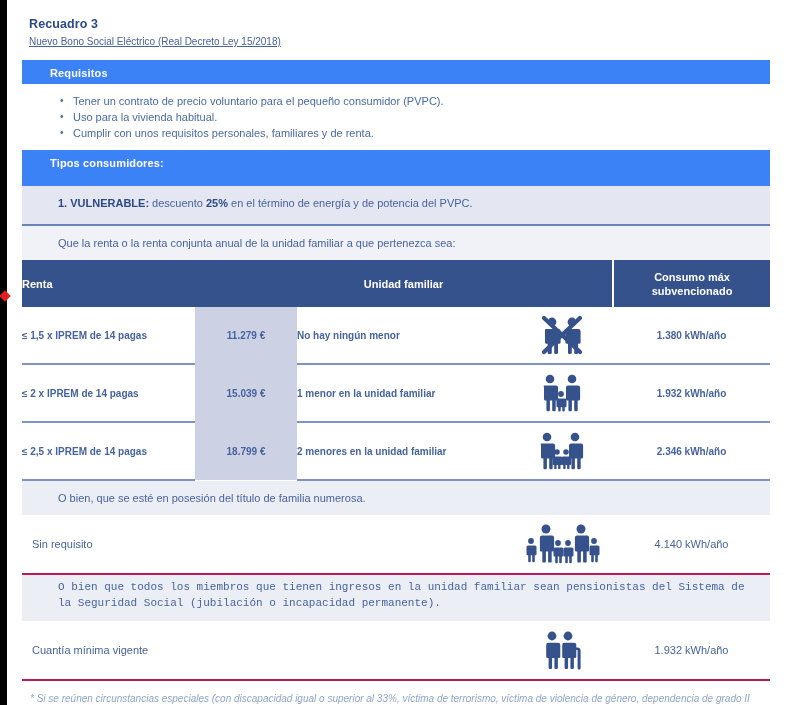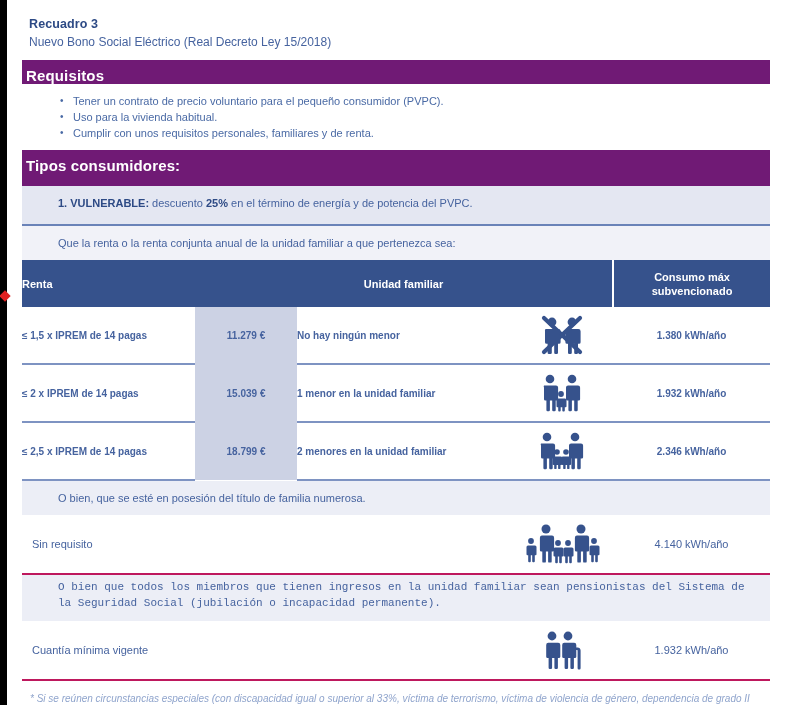--- a/index.html
+++ b/index.html
@@ -43,32 +43,33 @@
   
   .title-block { padding-top: 16px; margin-left: 7px; }
   .title-main {
     font-size: 12.5px;
     font-weight: bold;
     color: #2d4a85;
     letter-spacing: .1px;
     line-height: 16px;
   }
   .title-sub {
-    font-size: 12px;
+    font-size: 10px;
     color: #46639f;
     line-height: 18px;
     margin-top: 1px;
+    text-decoration: underline;
   }
   
   .bar {
-    background: #701a75;
+    background: #3b82f6;
     color: #ffffff;
-    font-size: 15px;
+    font-size: 11px;
     font-weight: bold;
-    padding: 7px 0 7px 4px;
+    padding: 7px 0 7px 28px;
     letter-spacing: .15px;
     box-sizing: border-box;
   }
   .bar-requisitos { margin-top: 9px; height: 24px; }
   .bar-tipos { margin-top: 0px; height: 36px; }
   
   .bullets {
     padding: 10px 0 8px 38px;
     background: #ffffff;
   }

